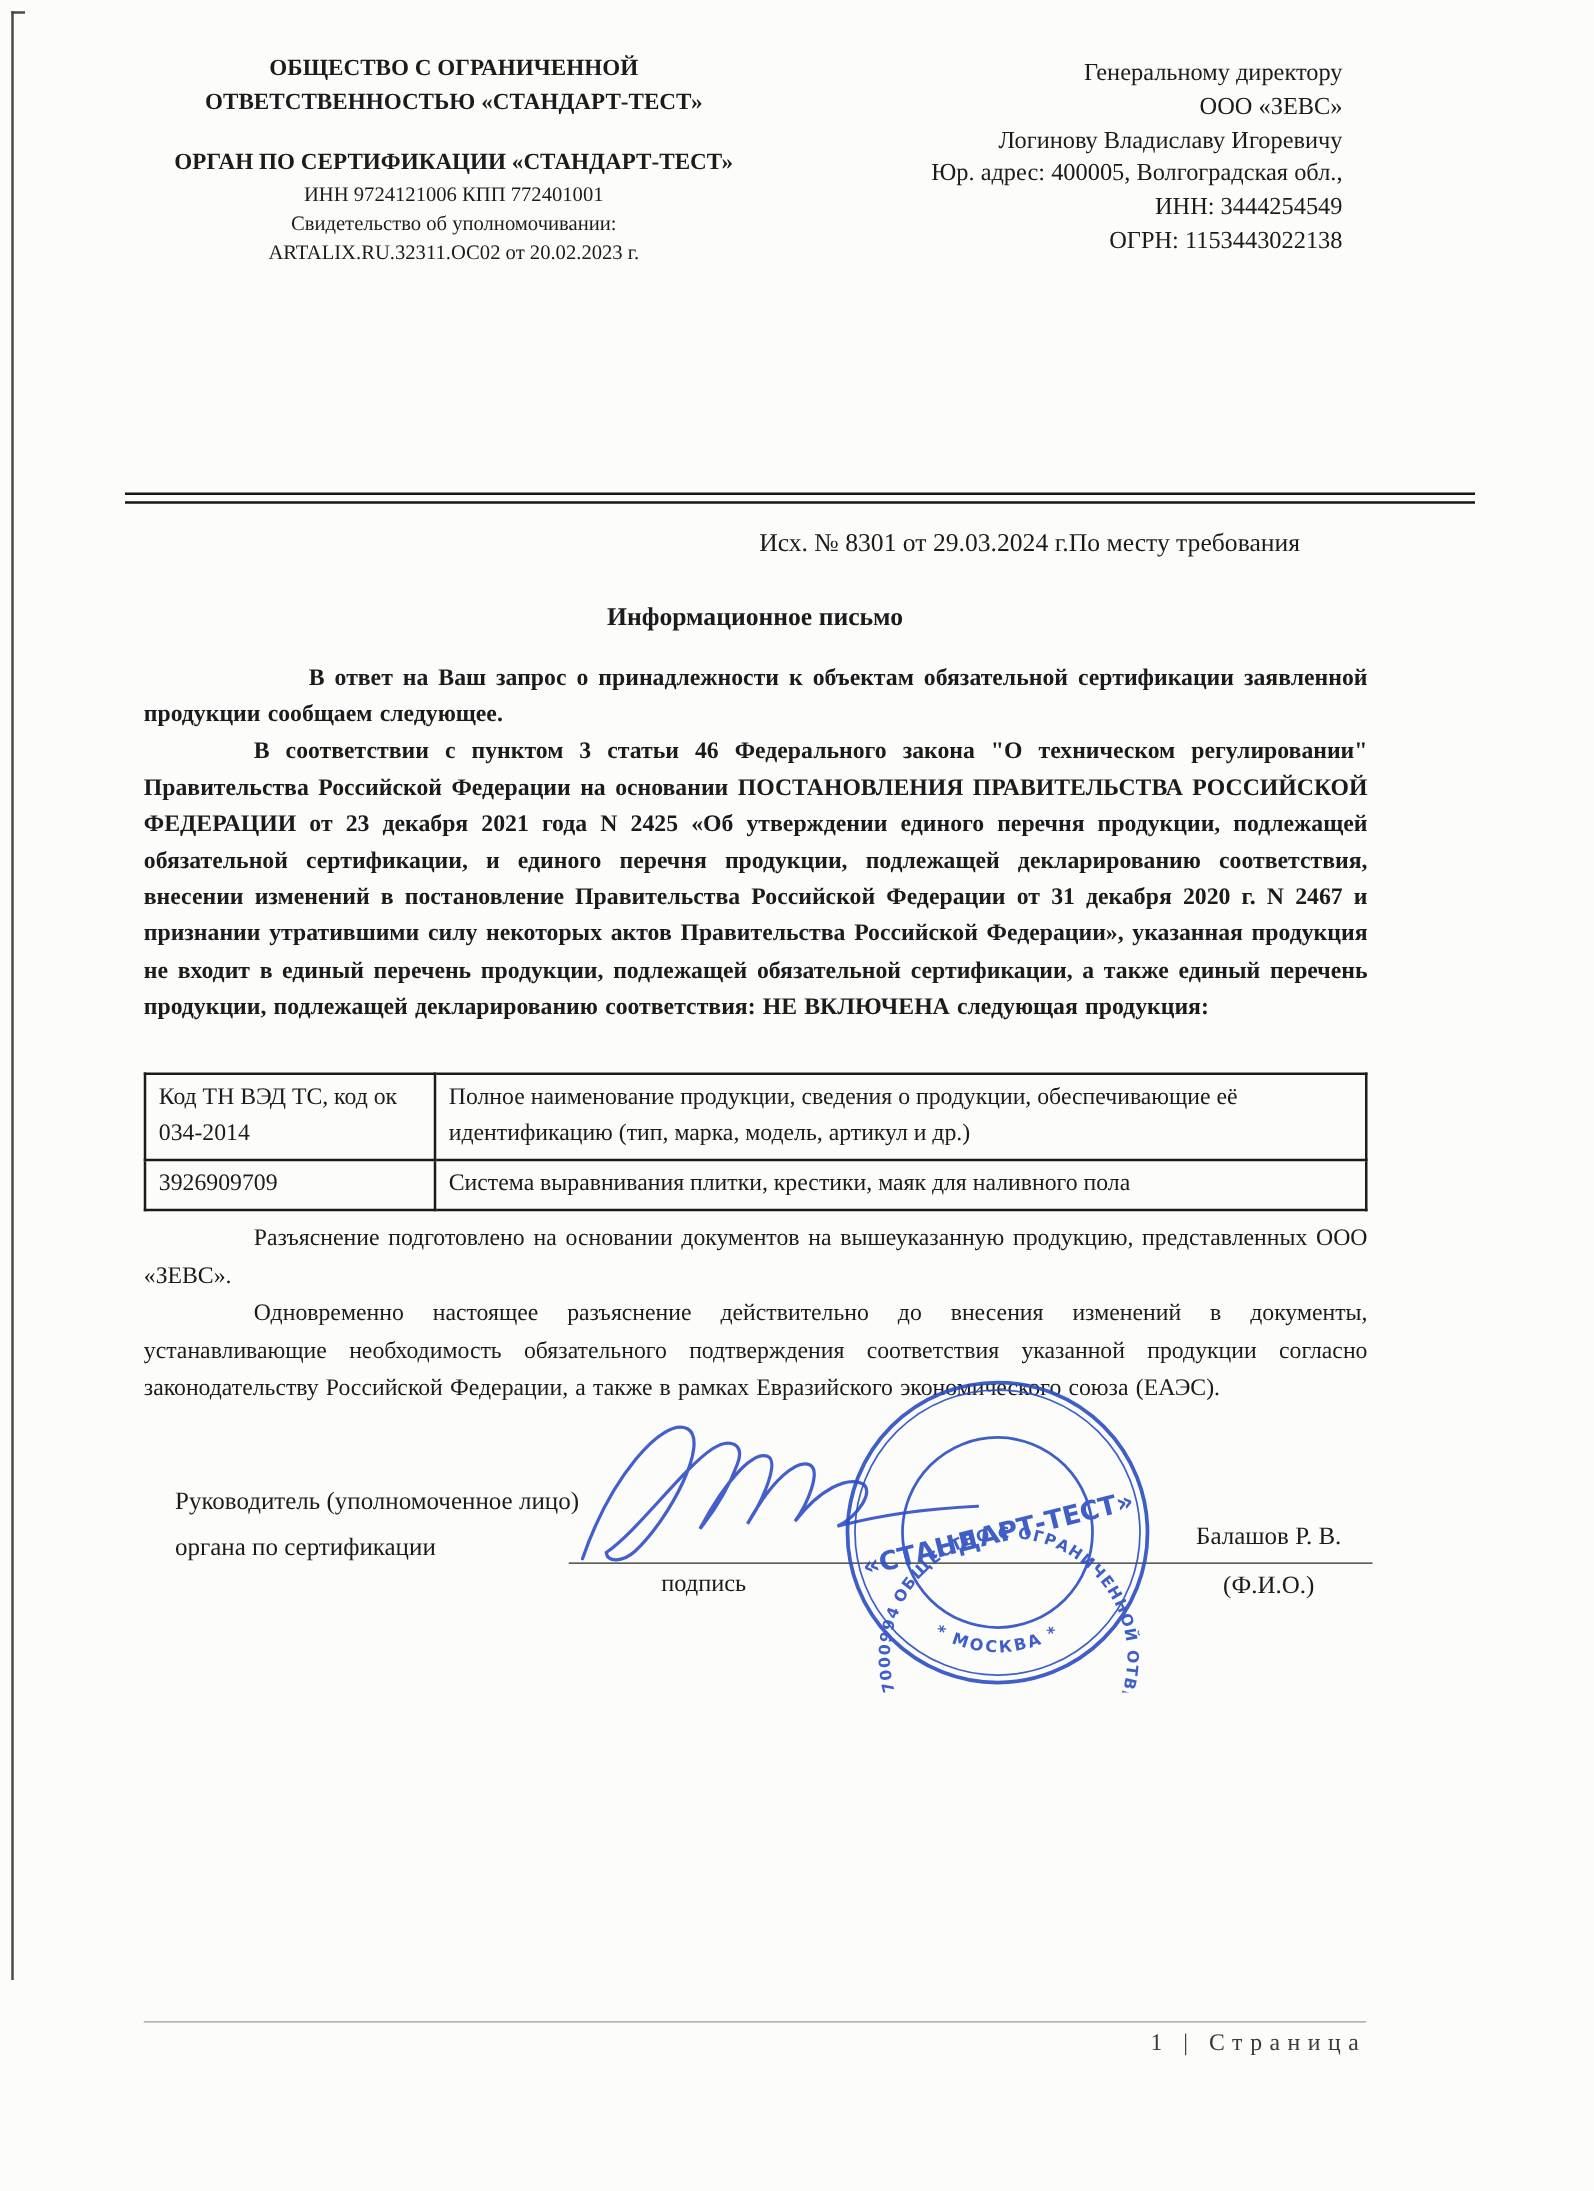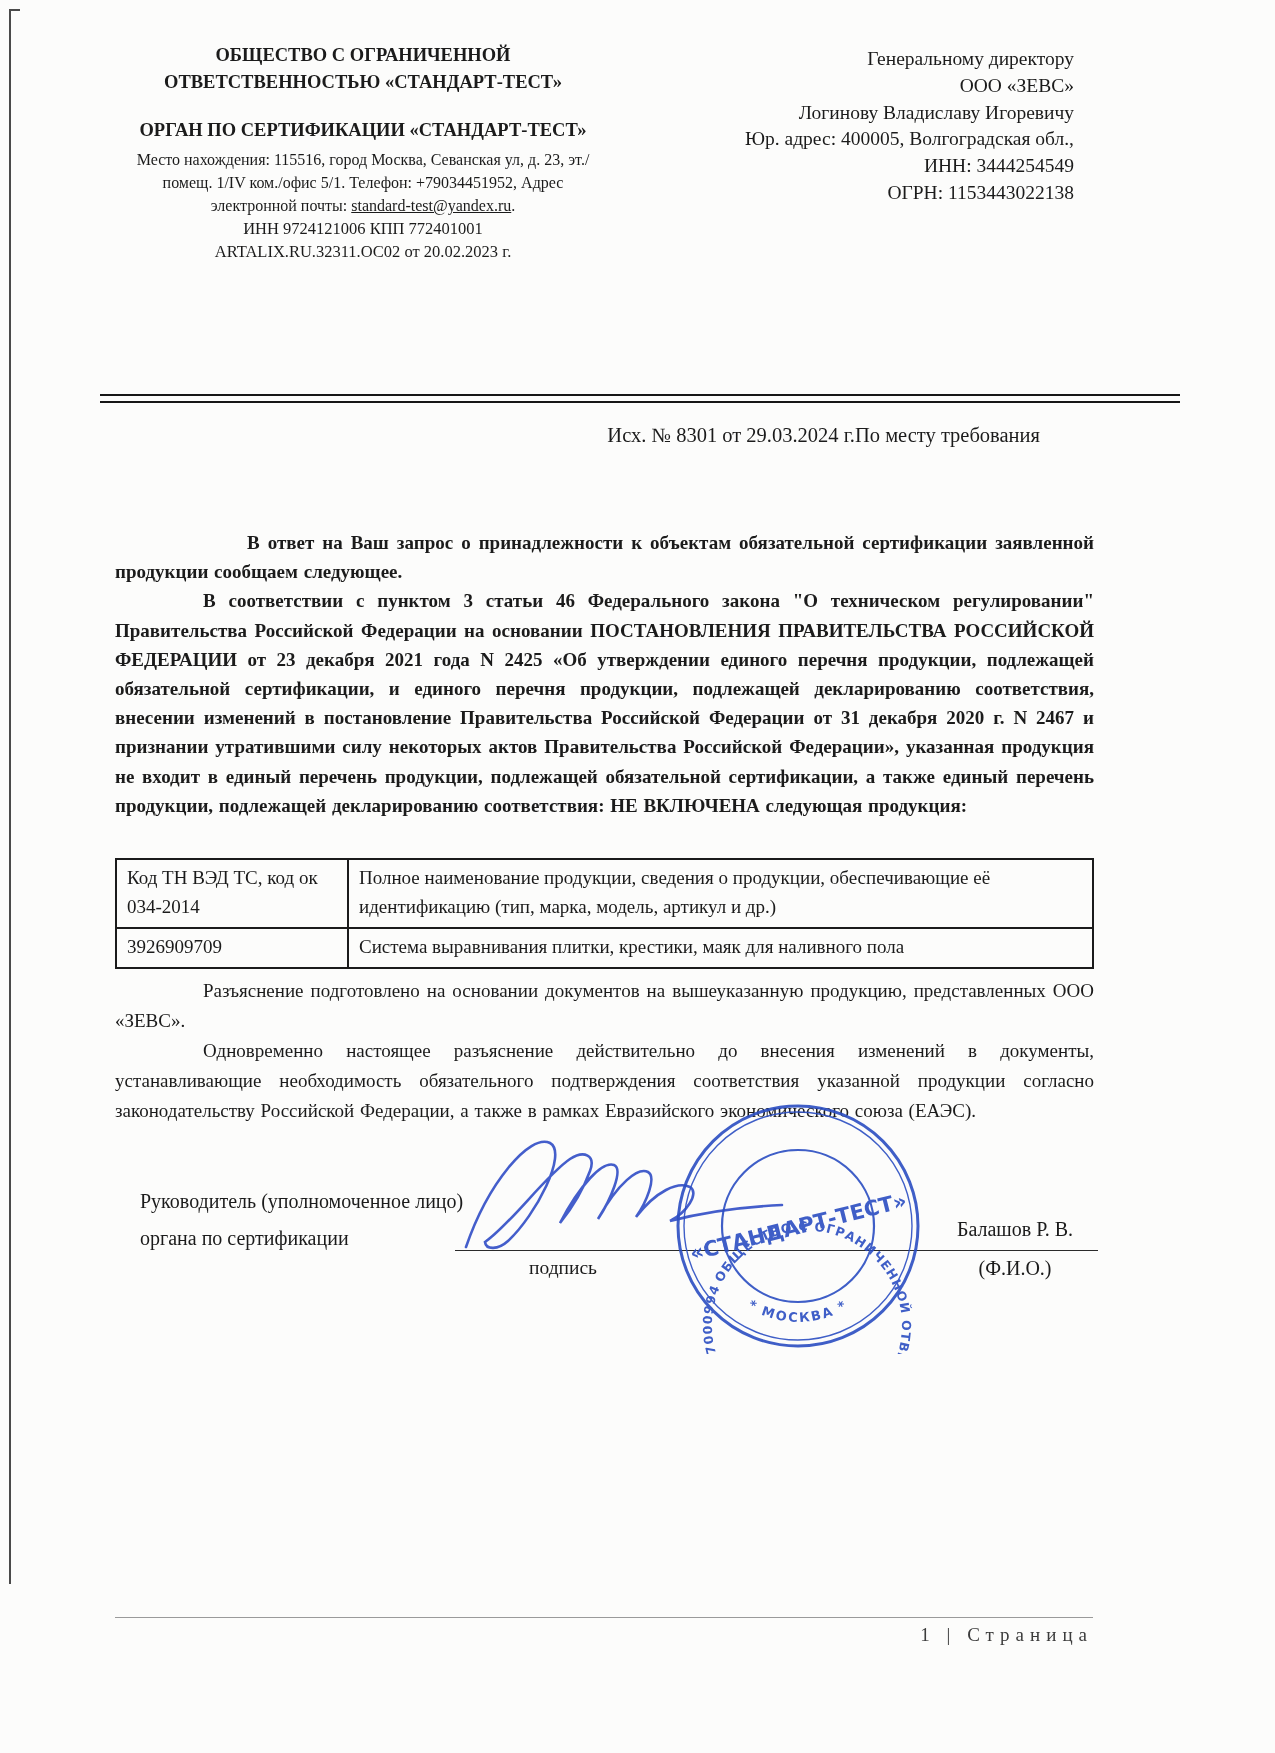--- a/index.html
+++ b/index.html
@@ -71,41 +71,42 @@
 <body>
 
 <div class="page">
 
   <div class="scan-edge-v"></div>
   <div class="scan-edge-h"></div>
 
   <div class="header-left">
     <div class="org">ОБЩЕСТВО С ОГРАНИЧЕННОЙ ОТВЕТСТВЕННОСТЬЮ «СТАНДАРТ-ТЕСТ»</div>
     <div class="cert">ОРГАН ПО СЕРТИФИКАЦИИ «СТАНДАРТ-ТЕСТ»</div>
-    <div class="addr"><span>Место нахождения: 115516, город Москва, Севанская ул, д. 23, эт./помещ. 1/IV ком./офис 5/1.  Телефон: +79034451952, Адрес электронной почты: </span><span class="email">standard-test@yandex.ru</span><span>.</span></div>
     <div class="req">ИНН 9724121006 КПП 772401001</div>
+    <div class="att">Свидетельство об уполномочивании:</div>
     <div class="att">ARTALIX.RU.32311.ОС02 от 20.02.2023 г.</div>
   </div>
 
   <div class="header-right">
     <div>Генеральному директору</div>
     <div>ООО «ЗЕВС»</div>
     <div>Логинову Владиславу Игоревичу</div>
     <div>Юр. адрес: 400005, Волгоградская обл.,</div>
     <div>ИНН: 3444254549</div>
     <div>ОГРН: 1153443022138</div>
   </div>
 
   <div class="double-rule"></div>
 
   <div class="ref-row">
     <span>Исх. № 8301 от 29.03.2024 г.</span>
     <span>По месту требования</span>
   </div>
 
+  <div class="doc-title">Информационное письмо</div>
 
   <div class="body-block">
     <p class="indent-lg">В ответ на Ваш запрос о принадлежности к объектам обязательной сертификации заявленной продукции сообщаем следующее.</p>
     <p class="indent-md">В соответствии с пунктом 3 статьи 46 Федерального закона "О техническом регулировании" Правительства Российской Федерации на основании ПОСТАНОВЛЕНИЯ ПРАВИТЕЛЬСТВА РОССИЙСКОЙ ФЕДЕРАЦИИ от 23 декабря 2021 года N 2425 «Об утверждении единого перечня продукции, подлежащей обязательной сертификации, и единого перечня продукции, подлежащей декларированию соответствия, внесении изменений в постановление Правительства Российской Федерации от 31 декабря 2020 г. N 2467 и признании утратившими силу некоторых актов Правительства Российской Федерации», указанная продукция не входит в единый перечень продукции, подлежащей обязательной сертификации, а также единый перечень продукции, подлежащей декларированию соответствия: НЕ ВКЛЮЧЕНА следующая продукция:</p>
   </div>
 
   <table class="tbl">
     <tbody>
         <tr>
       <td class="c1">Код ТН ВЭД ТС, код ок 034-2014</td>

